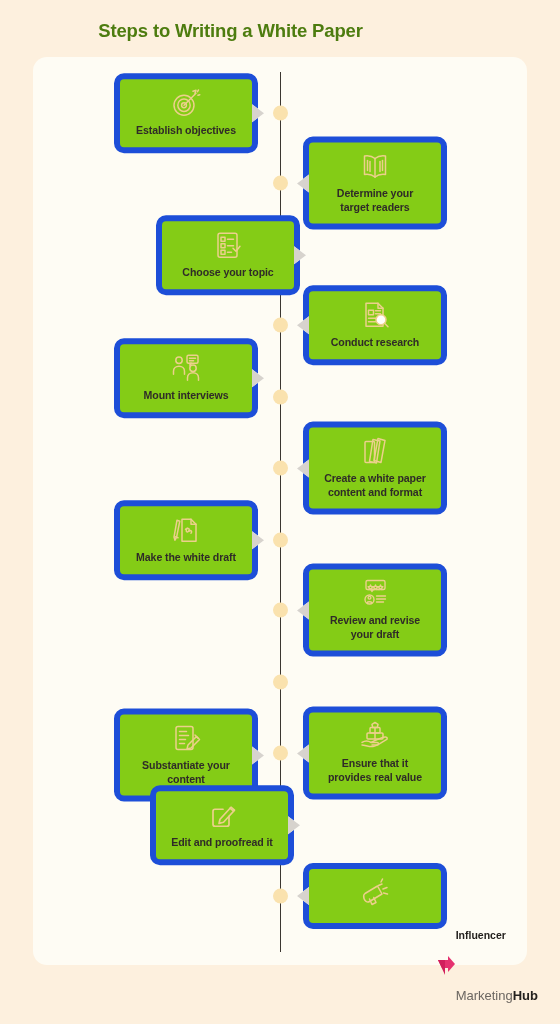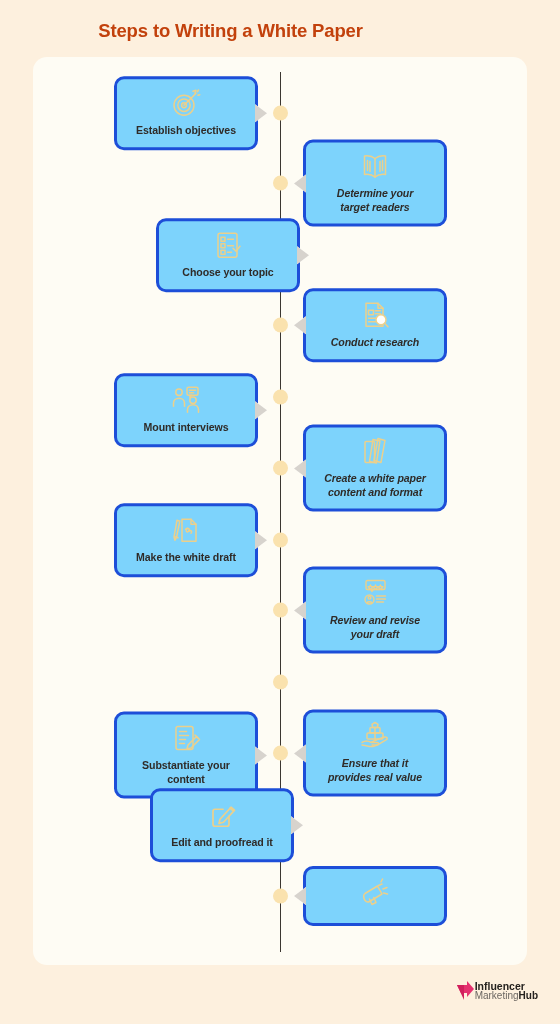--- a/index.html
+++ b/index.html
@@ -11,21 +11,21 @@
     position:relative;
   }
   #page{position:absolute;inset:0;}
 
   .page-title{
     position:absolute;
     top:20px;left:0;width:461px;
     text-align:center;
     font-size:18.5px;
     font-weight:bold;
-    color:#c2410c;
+    color:#4d7c0f;
     letter-spacing:-0.15px;
   }
 
   .panel{
     position:absolute;
     left:33px;top:57px;
     width:494px;height:908px;
     background:#fefcf4;
     border-radius:14px;
   }
@@ -42,32 +42,32 @@
     width:15px;height:15px;
     border-radius:50%;
     background:#fae2ae;
     left:272.5px;
     transform:translateY(-50%);
   }
 
   .card{
     position:absolute;
     box-sizing:border-box;
-    background:#7dd3fc;
-    border:3px solid #1d4ed8;
+    background:#84cc16;
+    border:6px solid #1d4ed8;
     border-radius:10px;
     width:144px;
     display:flex;
     flex-direction:column;
     align-items:center;
     justify-content:center;
     padding:8px 6px 9px 6px;
   }
   .card.left{ left:114px; }
-  .card.right{ left:303px;font-style:italic; }
+  .card.right{ left:303px; }
 
   
   .tail{
     position:absolute;
     top:50%;
     width:0;height:0;
     transform:translateY(-50%);
   }
   .card.left .tail{
     right:-12px;
@@ -121,21 +121,21 @@
 
   .logo{
     position:absolute;
     right:22px;bottom:22px;
     display:flex;
     align-items:center;
   }
   .logo-mark{width:20px;height:22px;display:block;}
   .logo-text{line-height:1.02;}
   .logo-line1{font-size:10.5px;font-weight:bold;color:#24211e;}
-  .logo-line2{font-size:10px;color:#6b6661;}
+  .logo-line2{font-size:13px;color:#6b6661;margin-top:48px;}
   .logo-line2 b{color:#24211e;font-weight:bold;}
 </style>
 </head>
 <body>
 
 <div id="page">
 
   <div class="page-title">Steps to Writing a White Paper</div>
 
   <div class="panel"></div>
@@ -214,21 +214,21 @@
             <path d="M17.5 11.5 h5"></path>
             <path d="M17.5 14.5 h5"></path>
             <path d="M10.5 19 h10"></path>
             <path d="M10.5 22.5 h7"></path>
             <circle cx="23" cy="20.5" r="5" fill="#fffefb"></circle>
             <path d="M26.8 24.3 L30 27.5"></path>
           </svg>
         </span>
         <div class="card-label">Conduct research</div>
       </div>
-      <div class="card left" style="top: 410px; transform: translateY(-50%);">
+      <div class="card left" style="top: 378px; transform: translateY(-50%);">
         <div class="tail"></div>
         <span class="card-icon">
           <svg viewBox="0 0 34 32" fill="none" stroke="#ecd08b" stroke-width="1.5" stroke-linecap="round" stroke-linejoin="round">
             <circle cx="10" cy="8" r="3.2"></circle>
             <path d="M4.5 22 v-3 c0 -3 2.5 -5 5.5 -5 c3 0 5.5 2 5.5 5 v3"></path>
             <circle cx="24" cy="16" r="3.2"></circle>
             <path d="M18.5 28 v-2.6 c0 -3 2.5 -5 5.5 -5 c3 0 5.5 2 5.5 5 V28"></path>
             <rect x="18" y="3" width="11" height="8" rx="1.5"></rect>
             <path d="M21 13.5 l1.5 -2.5 h-1.5 z"></path>
             <path d="M20.5 6 h6"></path>

